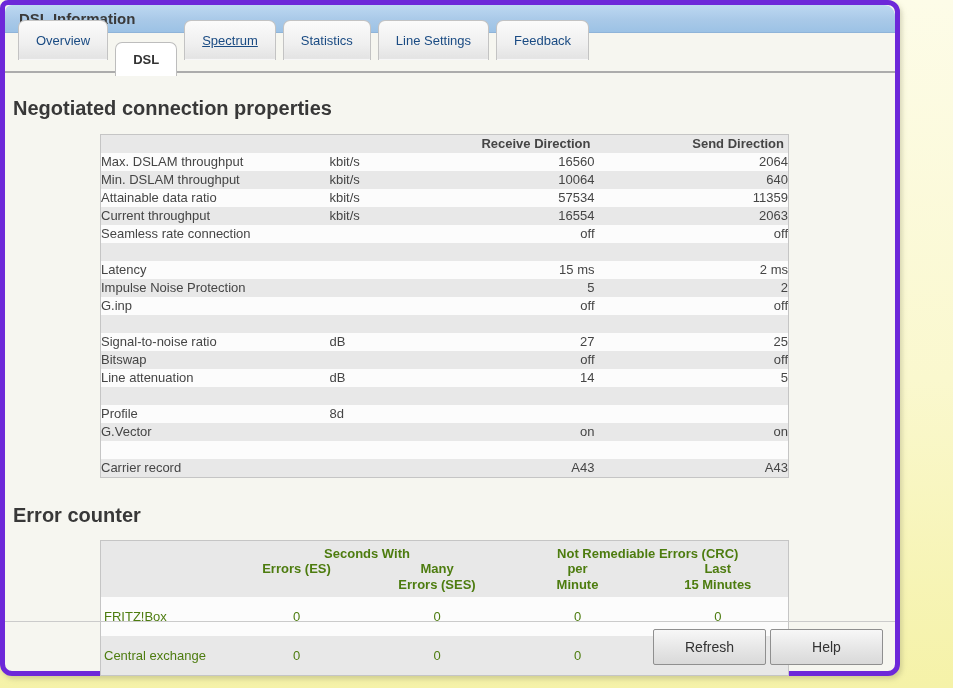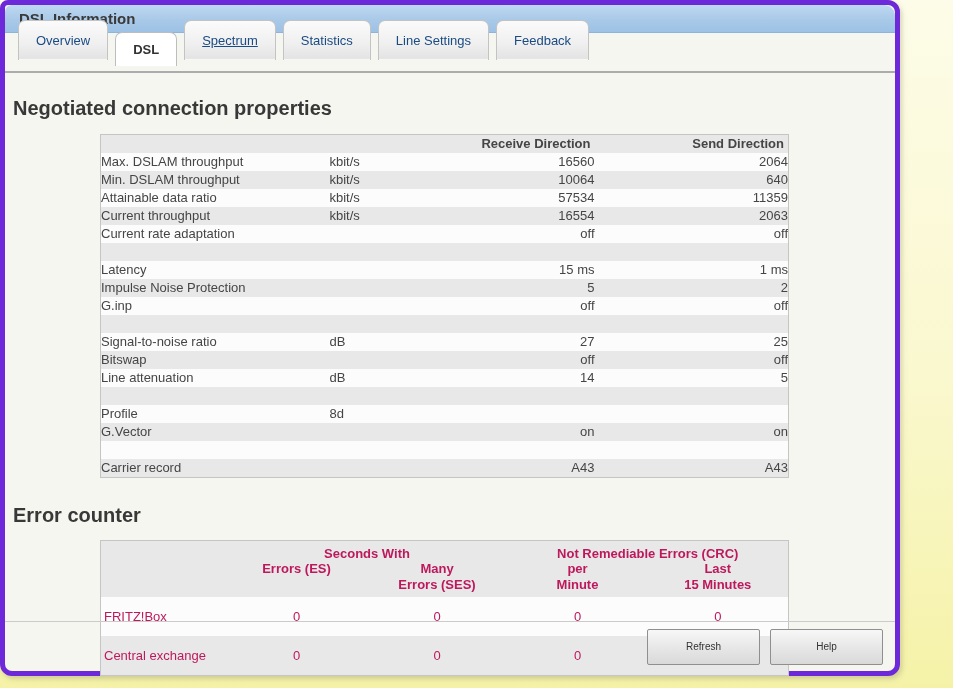--- a/index.html
+++ b/index.html
@@ -51,21 +51,21 @@
     border-bottom: none;
     border-radius: 7px 7px 0 0;
     font-size: 13px;
     color: #1A4B83;
     cursor: pointer;
     box-shadow: 0 -1px 1px rgba(255,255,255,0.8) inset;
   }
   .tab.active {
     z-index: 2;
     height: 34px;
-    margin-bottom: 10px;
+    margin-bottom: 0;
     background: #FFFFFF;
     border-color: #BDBDBD;
     font-weight: bold;
     color: #333333;
   }
   .tab.underlined .tab-label { text-decoration: underline; }
 
   .section-heading {
     margin: 21px 0 0 8px;
     font-size: 20px; font-weight: bold; color: #383838;
@@ -100,21 +100,21 @@
   td.receive, td.send { text-align: right; padding-right: 4px; }
 
   table.errtable {
     margin: 13px 0 0 95px;
     width: 688px;
     border-collapse: collapse;
     table-layout: fixed;
     background: #FCFCFC;
     border: 1px solid #C5C5C5;
     font-size: 13px;
-    color: #be185d;
+    color: #4d7c0f;
   }
   table.errtable thead th {
     background: #E8E8E8;
     font-weight: bold;
     text-align: center;
     padding: 0;
   }
   table.errtable thead tr.grp th { height: 20px; vertical-align: bottom; padding-top: 3px; }
   table.errtable thead tr.sub th { height: 36px; vertical-align: top; line-height: 16px; padding-bottom: 4px; }
   table.errtable td { height: 19px; line-height: 19px; padding: 10px; text-align: center; }
@@ -127,23 +127,22 @@
     display: flex; align-items: center; justify-content: flex-end;
     gap: 4px;
     padding-right: 12px;
   }
   .btn {
     width: 113px; height: 36px;
     background: linear-gradient(180deg, #F7F7F7 0%, #E6E6E6 55%, #D9D9D9 100%);
     border: 1px solid #8F8F8F;
     border-radius: 2px;
     font-family: "Liberation Sans", sans-serif;
-    font-size: 10px; color: #333333;
+    font-size: 14px; color: #333333;
     cursor: pointer;
-    margin-left: 6px;
   }
 </style>
 </head>
 <body>
 
 <div class="card">
 
   <div class="titlebar">
     <span>DSL Information</span>
   </div>
@@ -205,33 +204,33 @@
           <td class="receive">57534</td>
           <td class="send">11359</td>
         </tr>
         <tr class="alt">
           <td class="name">Current throughput</td>
           <td class="unit">kbit/s</td>
           <td class="receive">16554</td>
           <td class="send">2063</td>
         </tr>
         <tr>
-          <td class="name">Current rate adaptation</td>
+          <td class="name">Seamless rate connection</td>
           <td class="unit">&nbsp;</td>
           <td class="receive">off</td>
           <td class="send">off</td>
         </tr>
         <tr class="alt">
           <td colspan="4">&nbsp;</td>
         </tr>
         <tr>
           <td class="name">Latency</td>
           <td class="unit">&nbsp;</td>
           <td class="receive">15 ms</td>
-          <td class="send">1 ms</td>
+          <td class="send">2 ms</td>
         </tr>
         <tr class="alt">
           <td class="name">Impulse Noise Protection</td>
           <td class="unit">&nbsp;</td>
           <td class="receive">5</td>
           <td class="send">2</td>
         </tr>
         <tr>
           <td class="name">G.inp</td>
           <td class="unit">&nbsp;</td>

